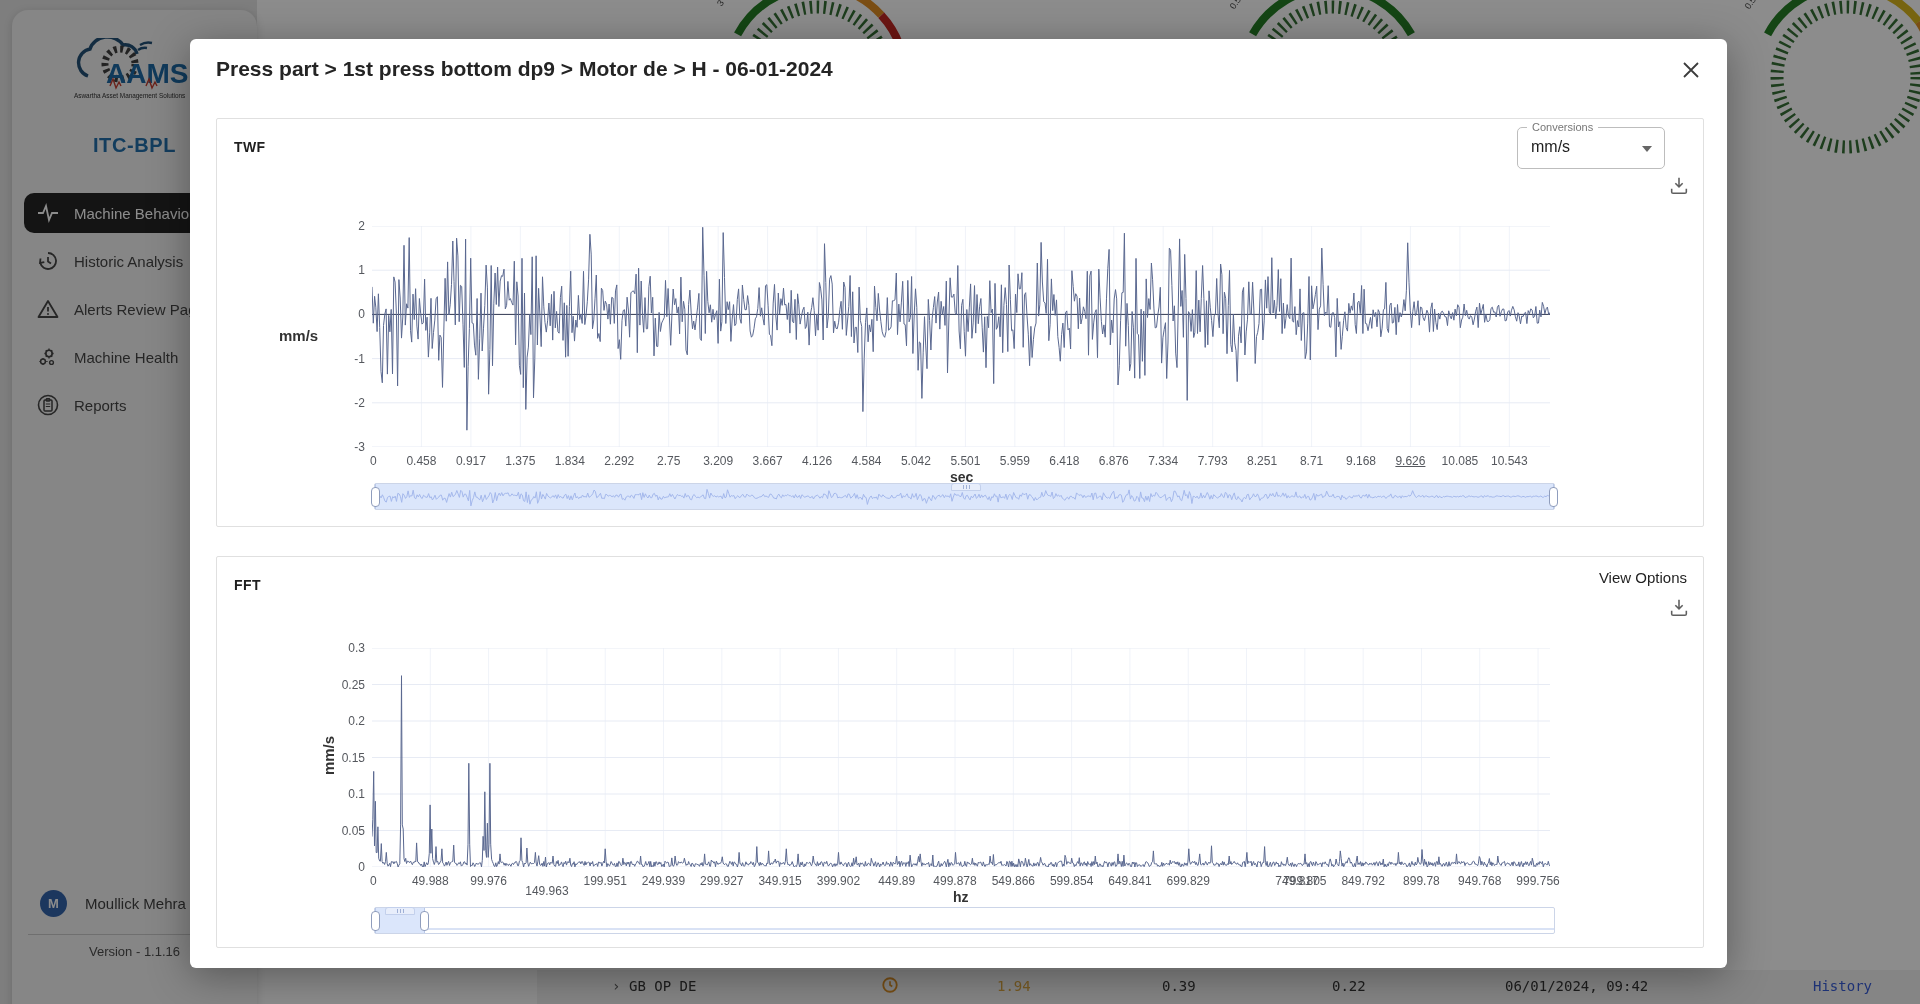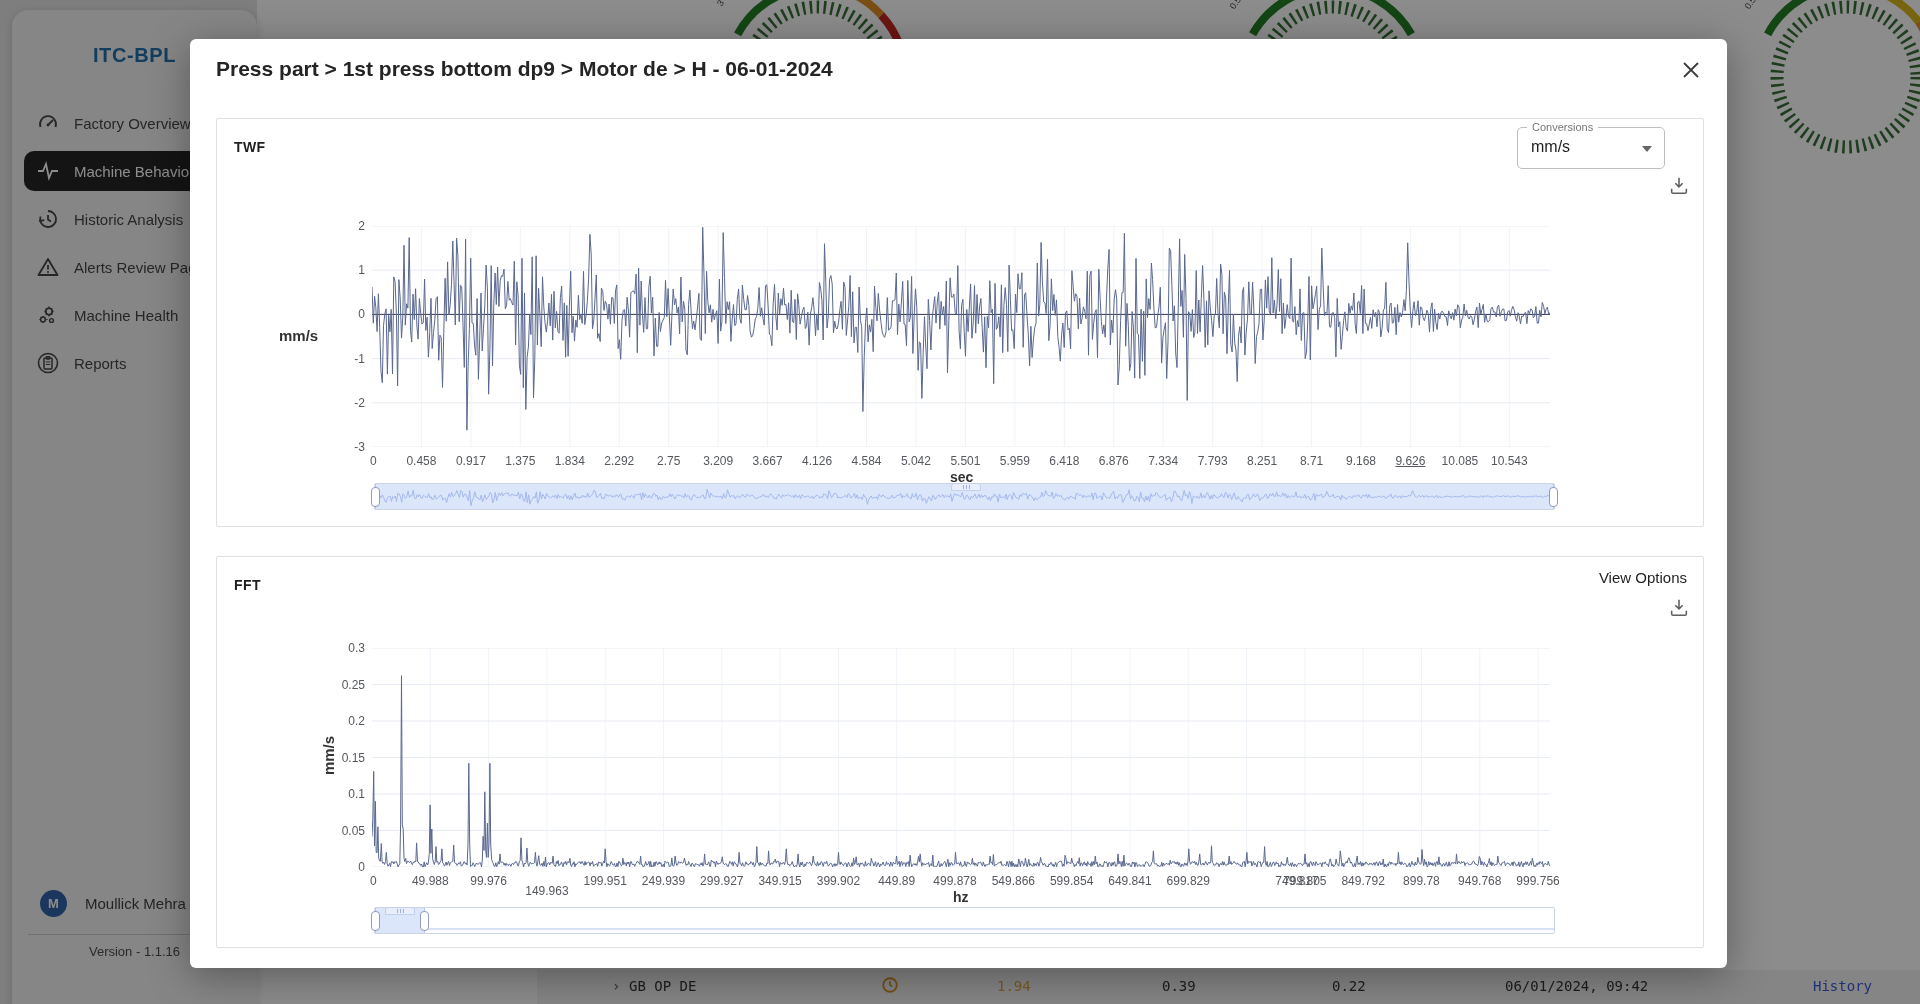--- a/index.html
+++ b/index.html
@@ -115,32 +115,32 @@
         <span style="left:625px">0.39</span>
         <span style="left:795px">0.22</span>
         <span style="left:968px">06/01/2024, 09:42</span>
         <span style="left:1276px;color:#2f55d4">History</span>
 
       </div>
 
     </div>
 
     <aside class="sidebar">
+      <div class="logo-wrap">
+        <svg width="150" height="62" viewBox="0 0 150 62">
+          <path d="M28 38 a14 14 0 0 1 2-27 a18 16 0 0 1 33-4 a12 12 0 0 1 14 9" fill="none" stroke="#1c4b72" stroke-width="3.4"></path>
+          <circle cx="60" cy="26" r="15" fill="none" stroke="#3a3a3a" stroke-width="7" stroke-dasharray="3 3.4"></circle>
+          <path d="M78 12 a12 12 0 0 1 9 -2 M80 7 a16 16 0 0 1 12 -2" fill="none" stroke="#1c4b72" stroke-width="2.4"></path>
+          <text x="46" y="45" font-size="28" font-weight="bold" fill="#1565a3" font-family="Liberation Sans, sans-serif" id="logoText">AAMS</text>
+          <path d="M50 48 l3-7 3 9 3-6 2 4 M86 48 l3-7 3 9 3-6 2 4" fill="none" stroke="#c0392b" stroke-width="1.4"></path>
+          <text x="14" y="60" font-size="6.4" fill="#2a2a2a" font-family="Liberation Sans, sans-serif" id="logoTagline">Aswartha Asset Management Solutions</text>
+        </svg>
+      </div>
       <div class="org">ITC-BPL</div>
       <nav class="menu" id="menu">
-          <div class="menu-item">
-            <span class="mi-icon">
-              <svg width="24" height="24" viewBox="0 0 24 24">
-                <path d="M4.5 16a8 8 0 1 1 15 0" fill="none" stroke="currentColor" stroke-width="1.8"></path>
-                <path d="M12 14l5-5" stroke="currentColor" stroke-width="1.8"></path>
-                <circle cx="12" cy="14" r="1.4" fill="currentColor"></circle>
-              </svg>
-            </span>
-            <span>Factory Overview</span>
-          </div>
           <div class="menu-item active">
             <span class="mi-icon">
               <svg width="24" height="24" viewBox="0 0 24 24">
                 <polyline points="2,12 7,12 10,5 13,19 16,12 22,12" fill="none" stroke="currentColor" stroke-width="1.8"></polyline>
               </svg>
             </span>
             <span>Machine Behaviour</span>
           </div>
           <div class="menu-item">
             <span class="mi-icon">

